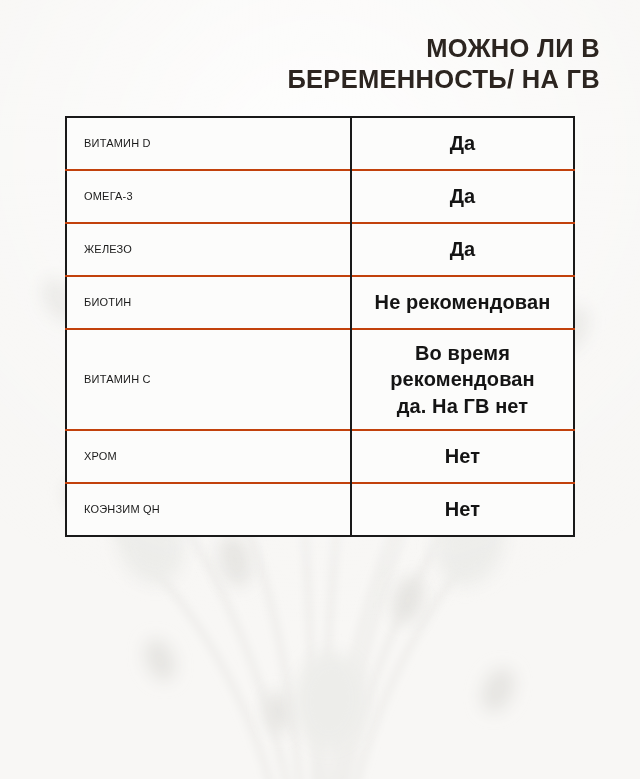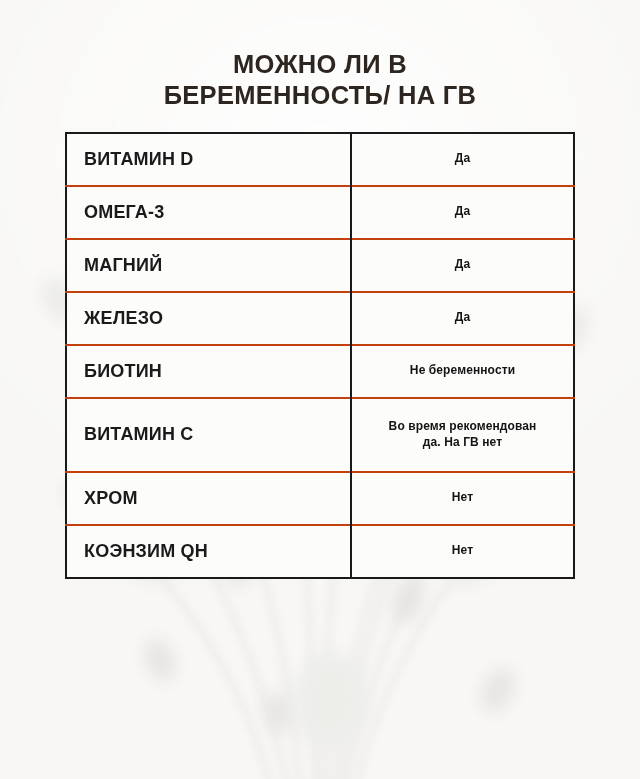--- a/index.html
+++ b/index.html
@@ -41,23 +41,23 @@
     z-index: 1;
     pointer-events: none;
     background:
       radial-gradient(ellipse 80% 60% at 50% 20%, rgba(255,255,255,0.85) 0%, rgba(255,255,255,0.15) 70%, rgba(255,255,255,0) 100%);
   }
 
   
   .title {
     position: relative;
     z-index: 3;
-    margin: 16px;
+    margin: 0;
     padding: 33px 40px 0 40px;
-    text-align: center;
+    text-align: right;
     color: #2c2520;
     font-size: 25.5px;
     font-weight: bold;
     line-height: 1.23;
     letter-spacing: 0.3px;
     text-transform: uppercase;
     white-space: pre-line;
   }
 
   
@@ -80,30 +80,30 @@
   .info-table td {
     background: #fcfcfb;
     vertical-align: middle;
   }
   .cell-name {
     width: 254px;
     border-right: 2px solid #191919;
     padding: 10px 12px 10px 17px;
     text-align: left;
     color: #1a1a1a;
-    font-size: 18px;
-    font-weight: bold;
+    font-size: 11px;
+    font-weight: normal;
     letter-spacing: 0.2px;
     text-transform: uppercase;
   }
   .cell-value {
     padding: 10px 14px;
     text-align: center;
     color: #141414;
-    font-size: 12px;
+    font-size: 20px;
     font-weight: bold;
     line-height: 1.32;
     letter-spacing: 0.1px;
     white-space: pre-line;
   }
   .row-std .cell-name,
   .row-std .cell-value { height: 31px; }
   .row-tall .cell-name,
   .row-tall .cell-value { height: 52px; }
 </style>
@@ -174,35 +174,31 @@
         <tr class="row-std">
           <td class="cell-name">ВИТАМИН D</td>
           <td class="cell-value">Да</td>
         </tr>
 
         <tr class="row-std">
           <td class="cell-name">ОМЕГА-3</td>
           <td class="cell-value">Да</td>
         </tr>
 
-        <tr class="row-std">
-          <td class="cell-name">МАГНИЙ</td>
-          <td class="cell-value">Да</td>
-        </tr>
 
 
         <tr class="row-std">
           <td class="cell-name">ЖЕЛЕЗО</td>
           <td class="cell-value">Да</td>
         </tr>
 
 
         <tr class="row-std">
           <td class="cell-name">БИОТИН</td>
-          <td class="cell-value">Не беременности</td>
+          <td class="cell-value">Не рекомендован</td>
         </tr>
 
         <tr class="row-tall">
           <td class="cell-name">ВИТАМИН С</td>
           <td class="cell-value">Во время рекомендован
 да. На ГВ нет</td>
         </tr>
 
         <tr class="row-std">
           <td class="cell-name">ХРОМ</td>

